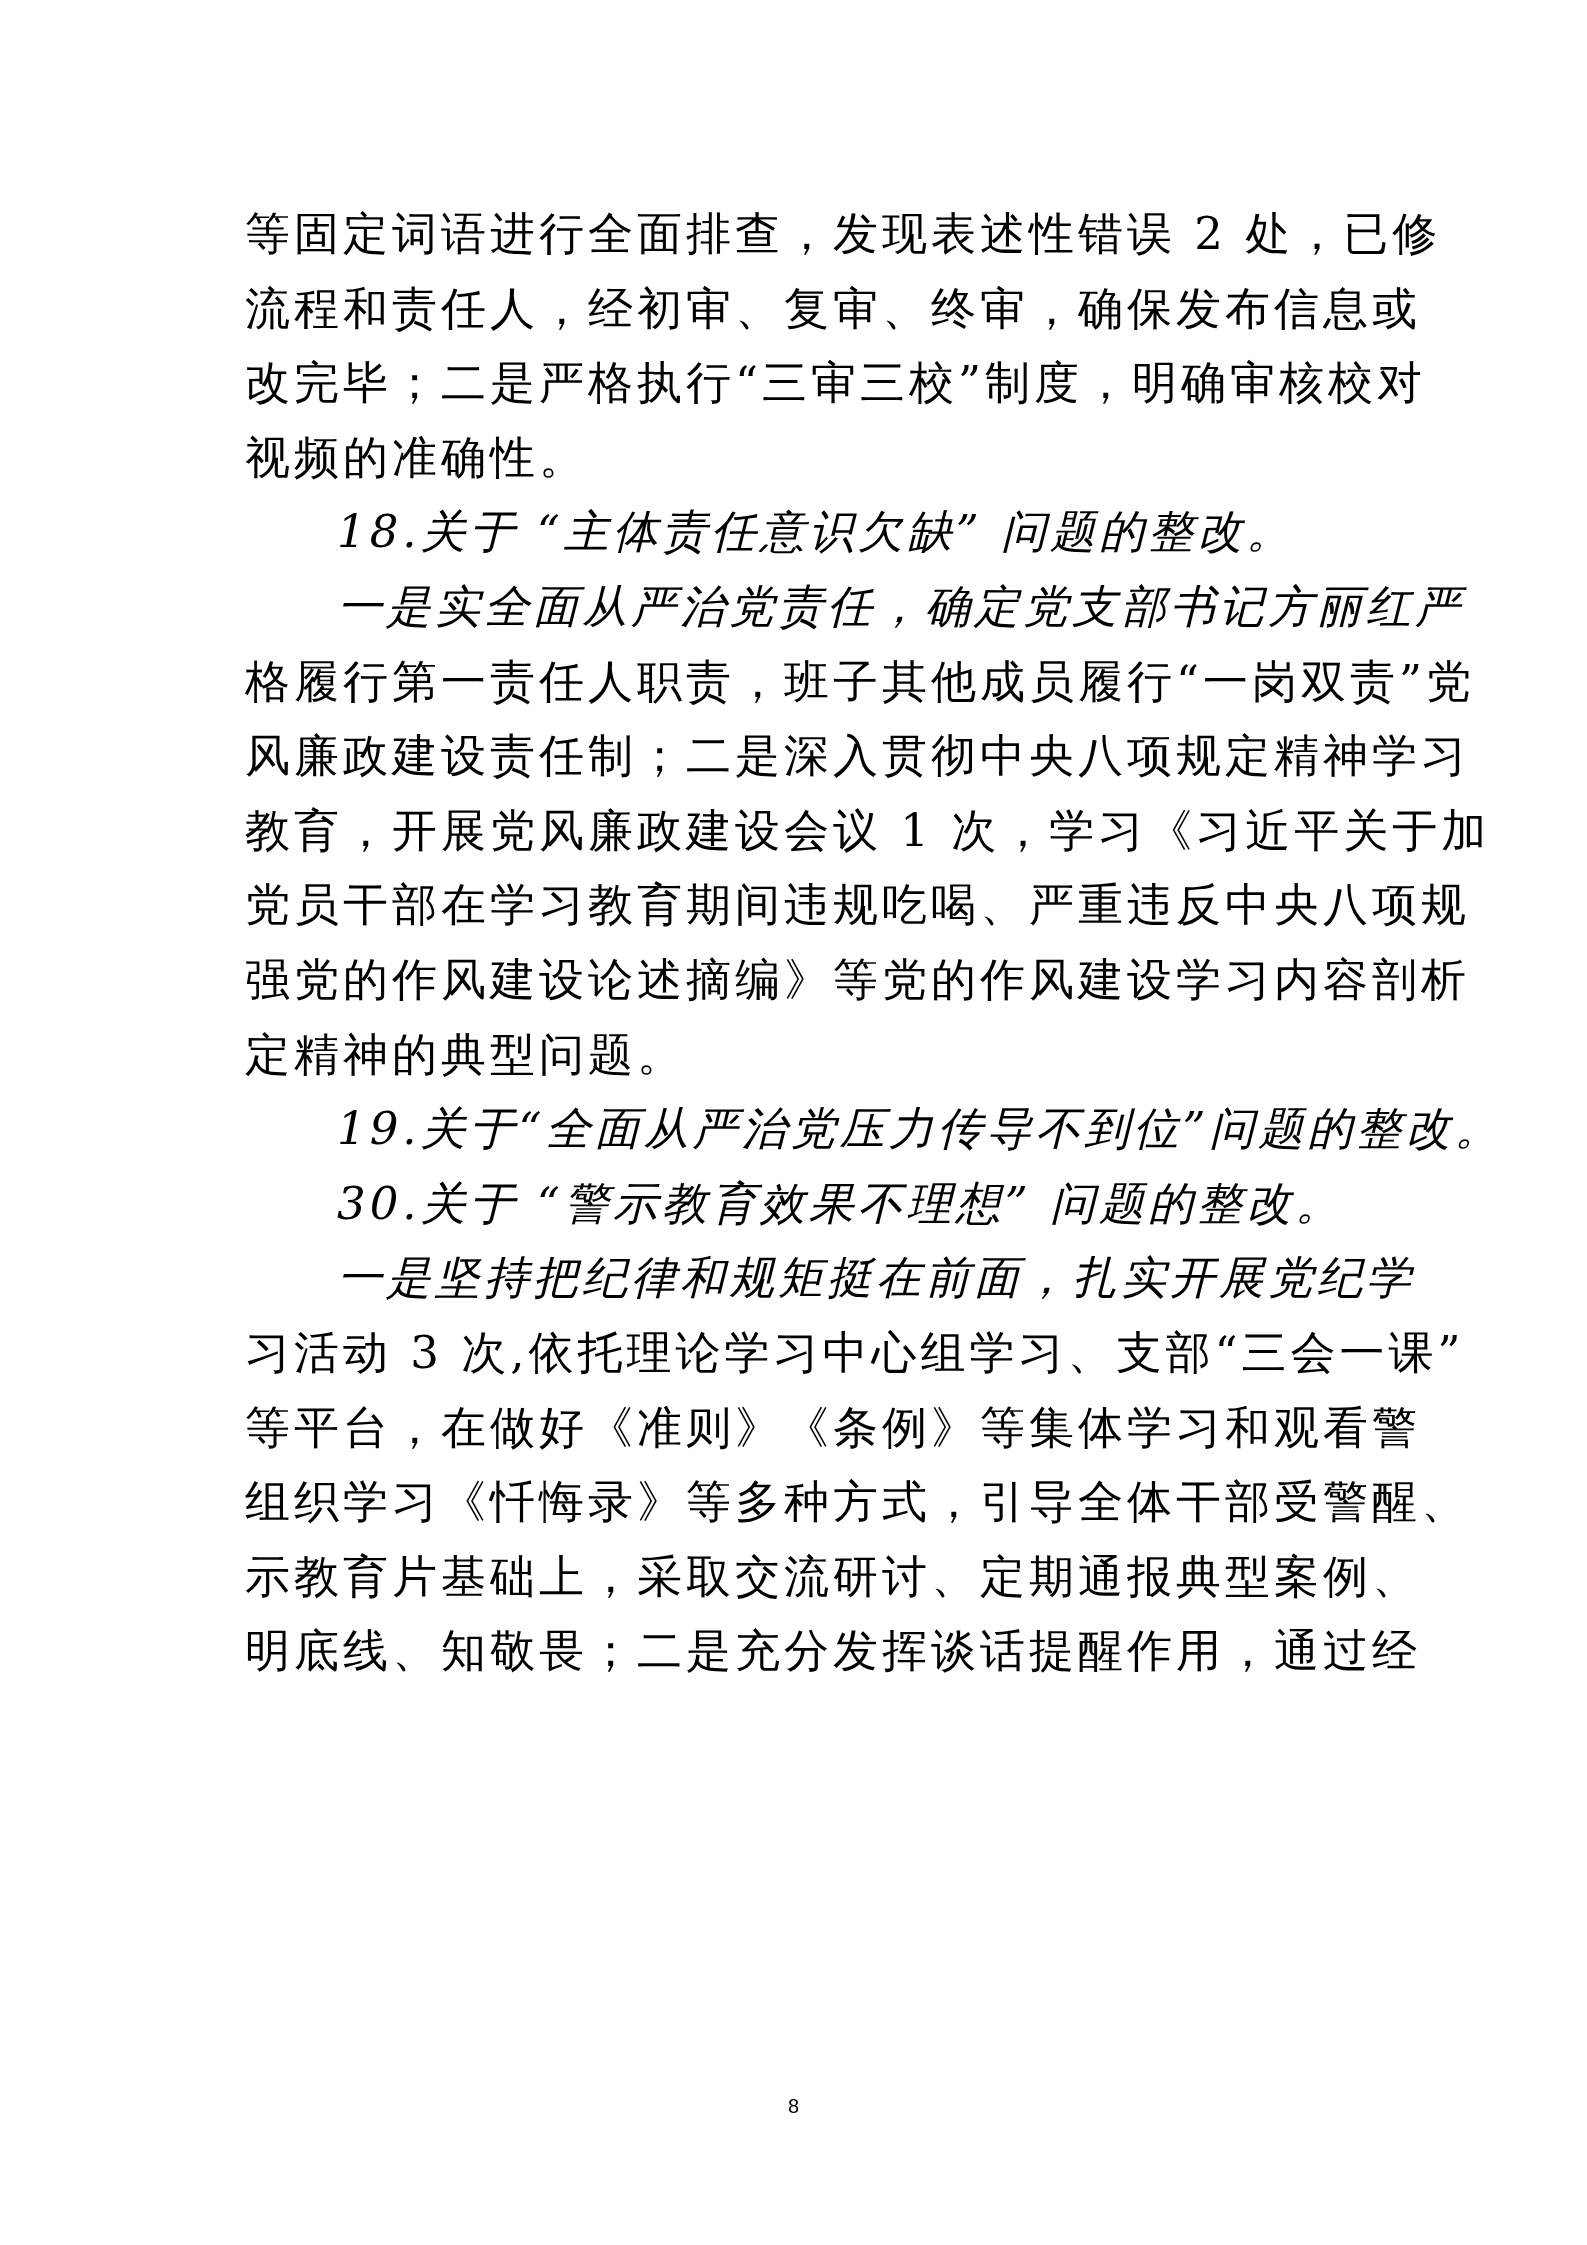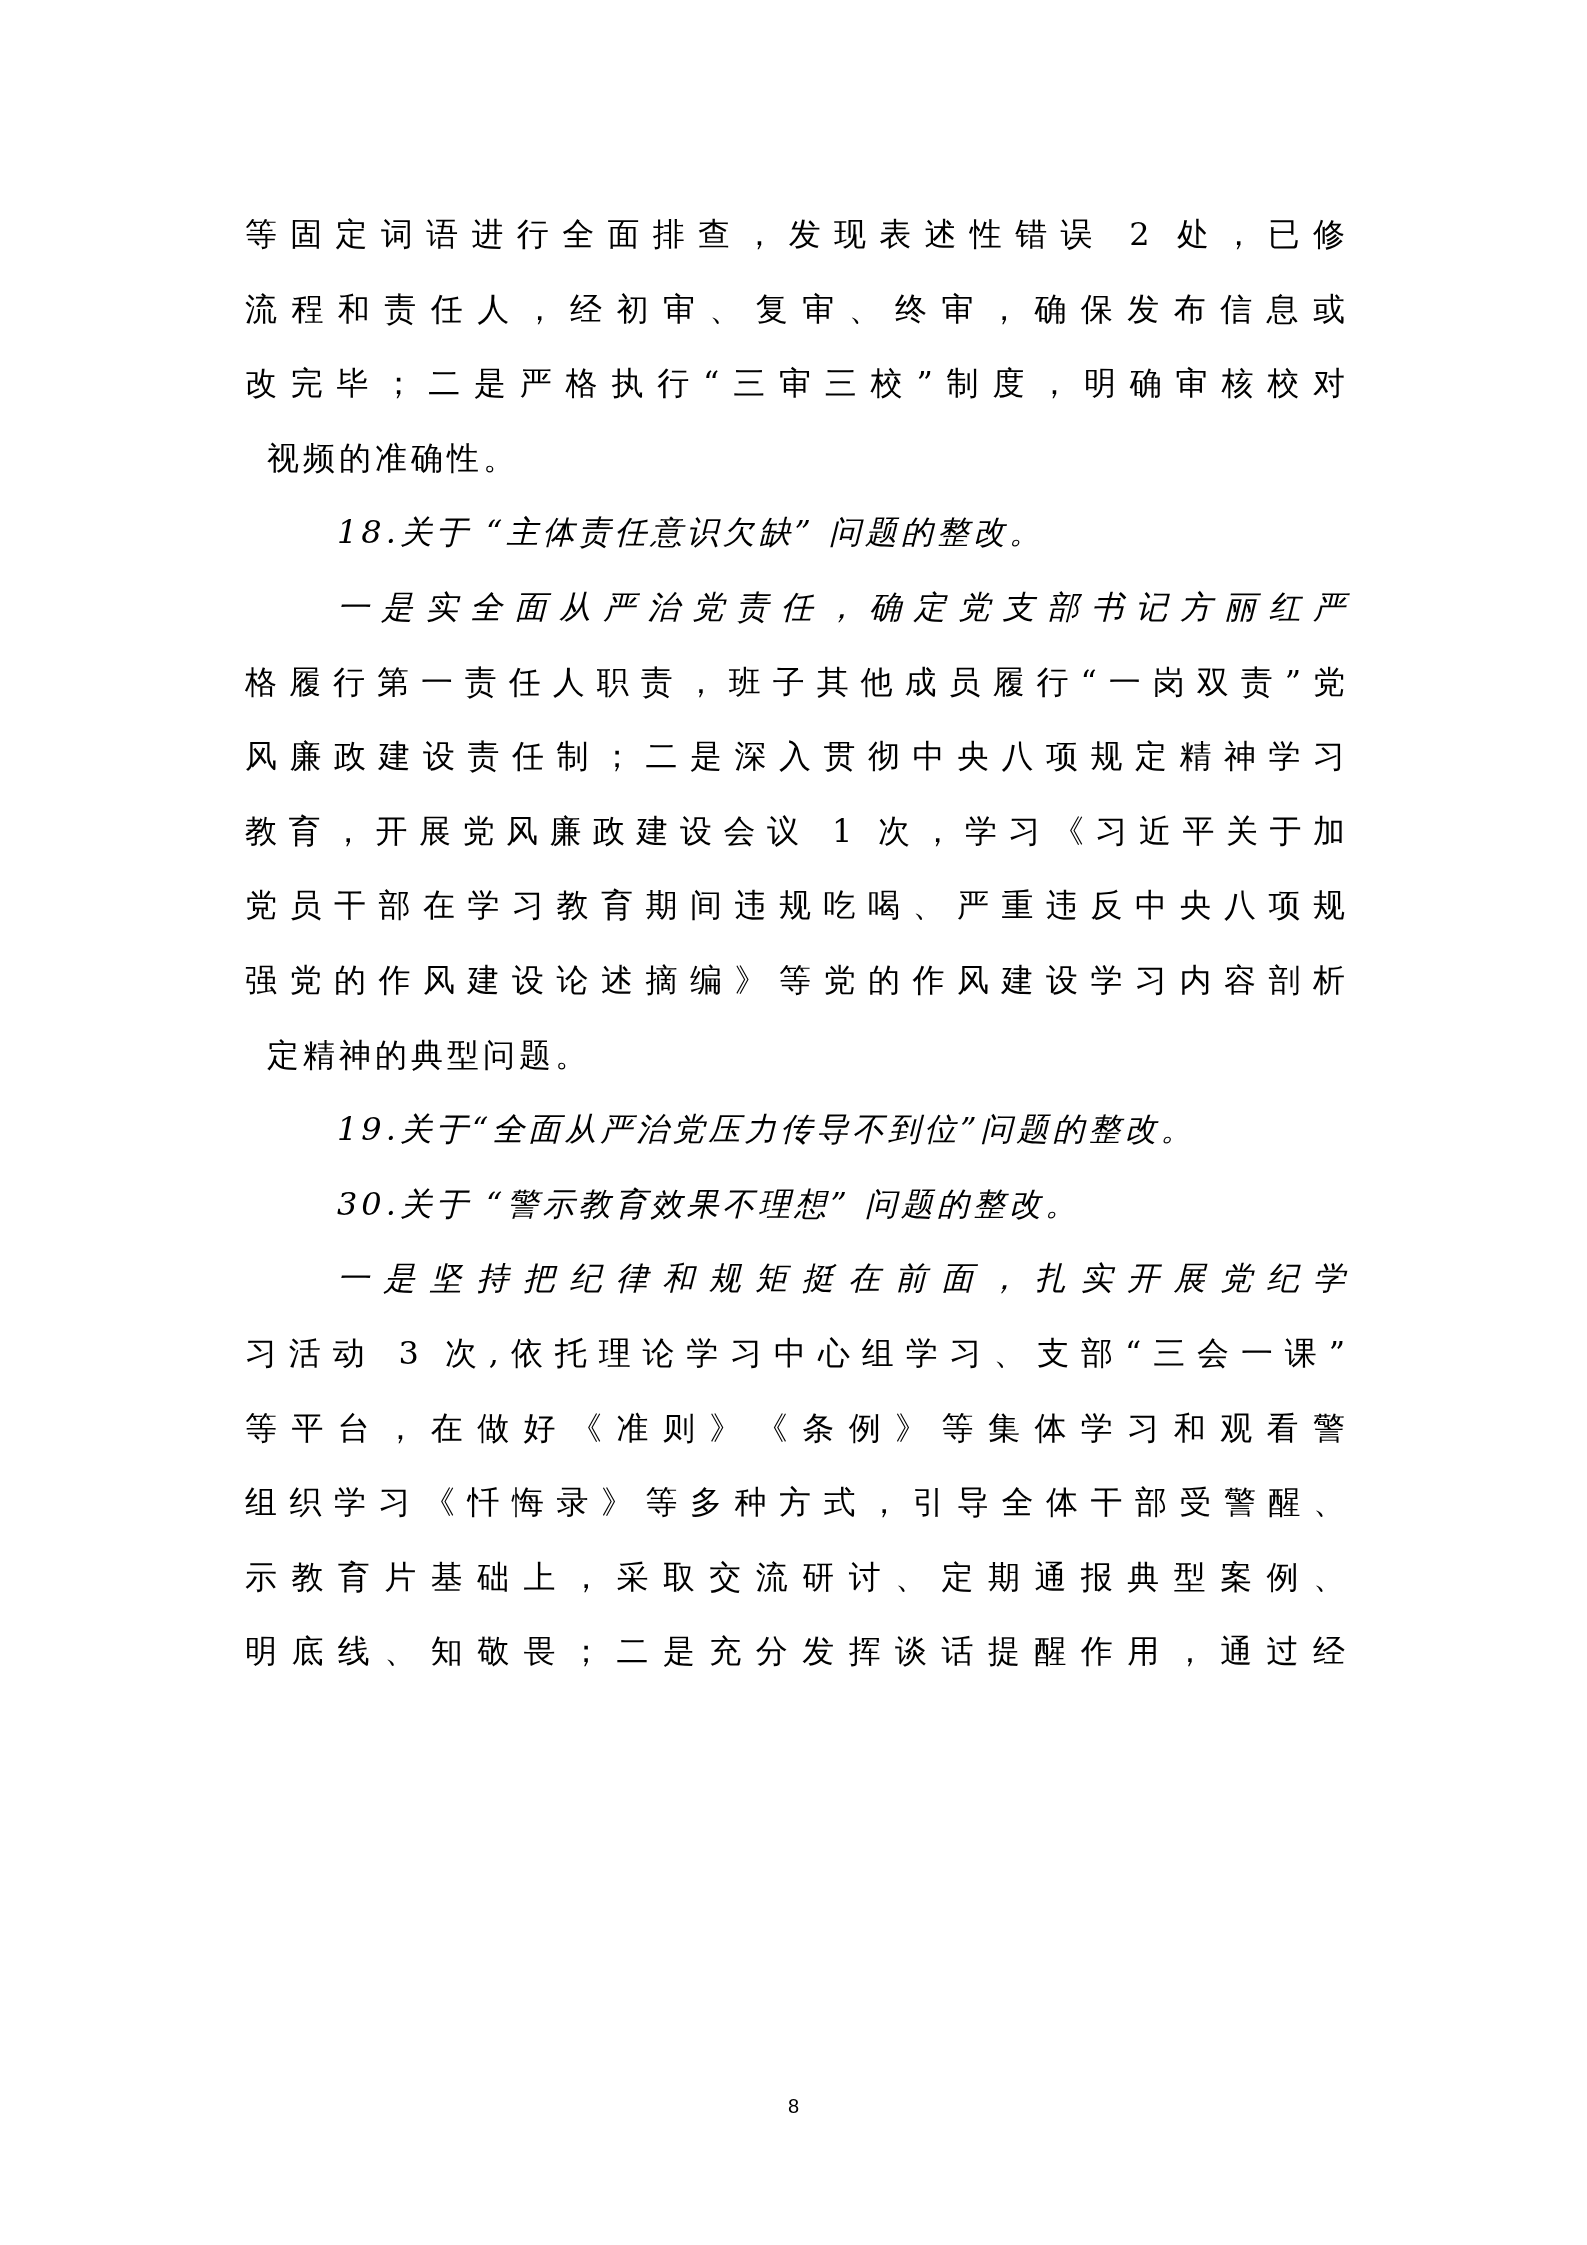--- a/index.html
+++ b/index.html
@@ -8,27 +8,27 @@
     position: absolute;
     left: 245px;
     top: 197px;
     width: 1104px;
     font-family: "DejaVu Serif", "Liberation Serif", serif;
     color: #000000;
   }
   .line {
     height: 74.6px;
     line-height: 74.6px;
-    font-size: 32px;
+    font-size: 45px;
     white-space: nowrap;
     letter-spacing: 4px;
     text-align: justify;
     text-align-last: justify;
   }
-  .line.last { text-align-last: left; margin-left: 22px; }
+  .line.last { text-align-last: left; }
   .line.indent { padding-left: 92px; font-style: italic; }
   .line.heading { text-align-last: left; }
   .page-number {
     position: absolute;
     left: 0; width: 1587px;
     top: 2095px;
     text-align: center;
     font-family: "Liberation Sans", sans-serif;
     font-size: 20px;
     color: #000;

